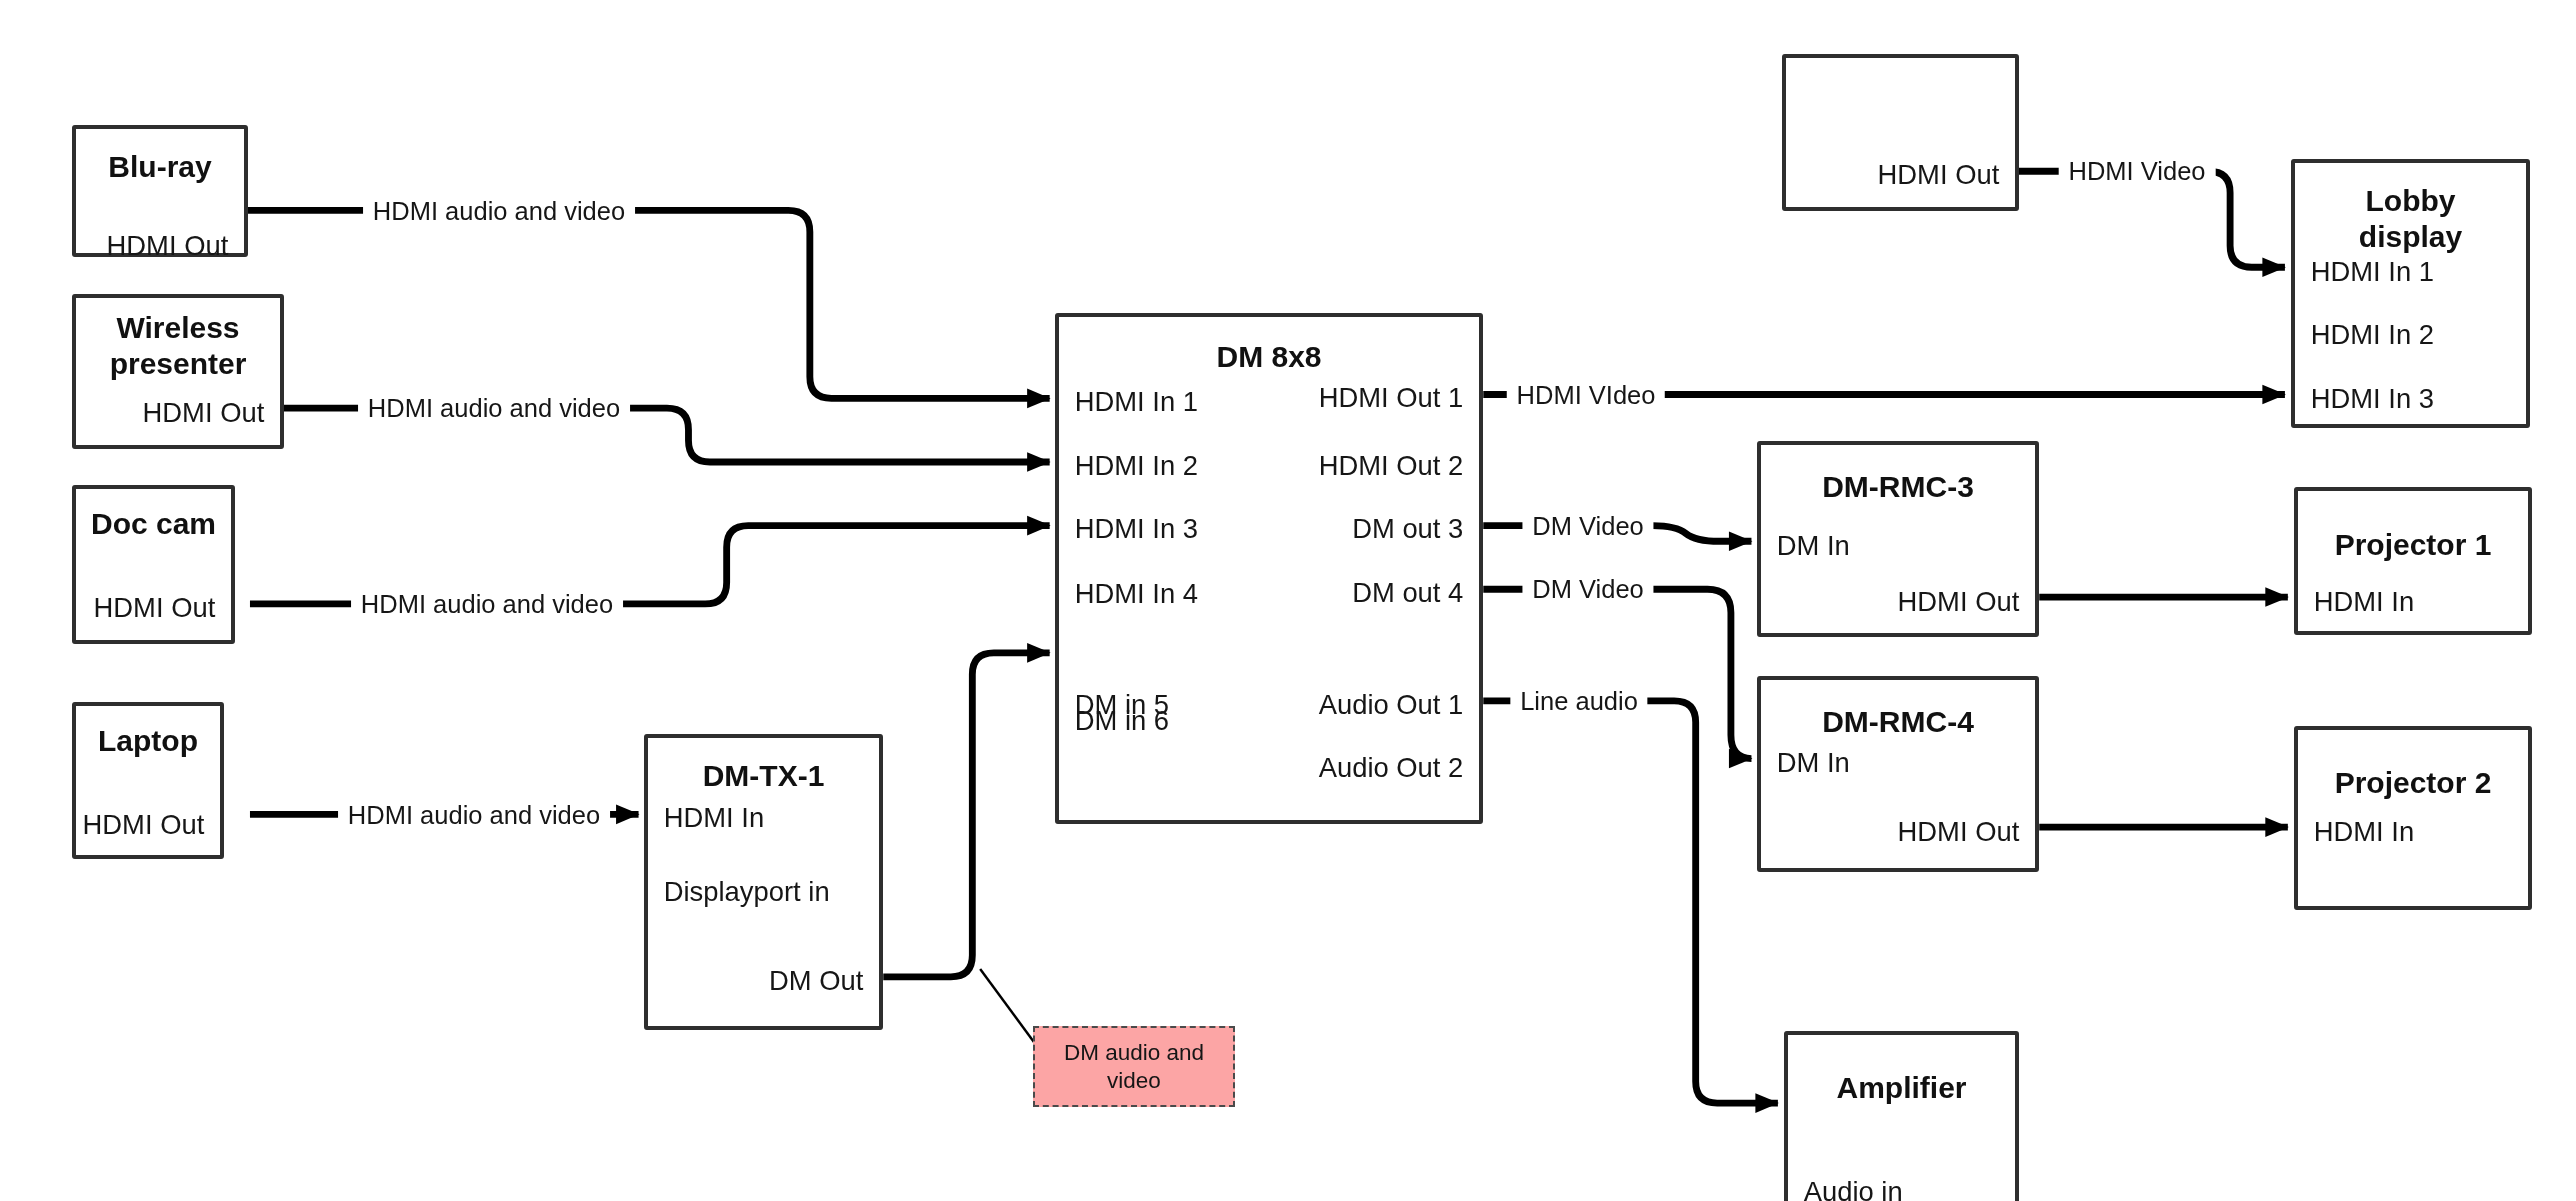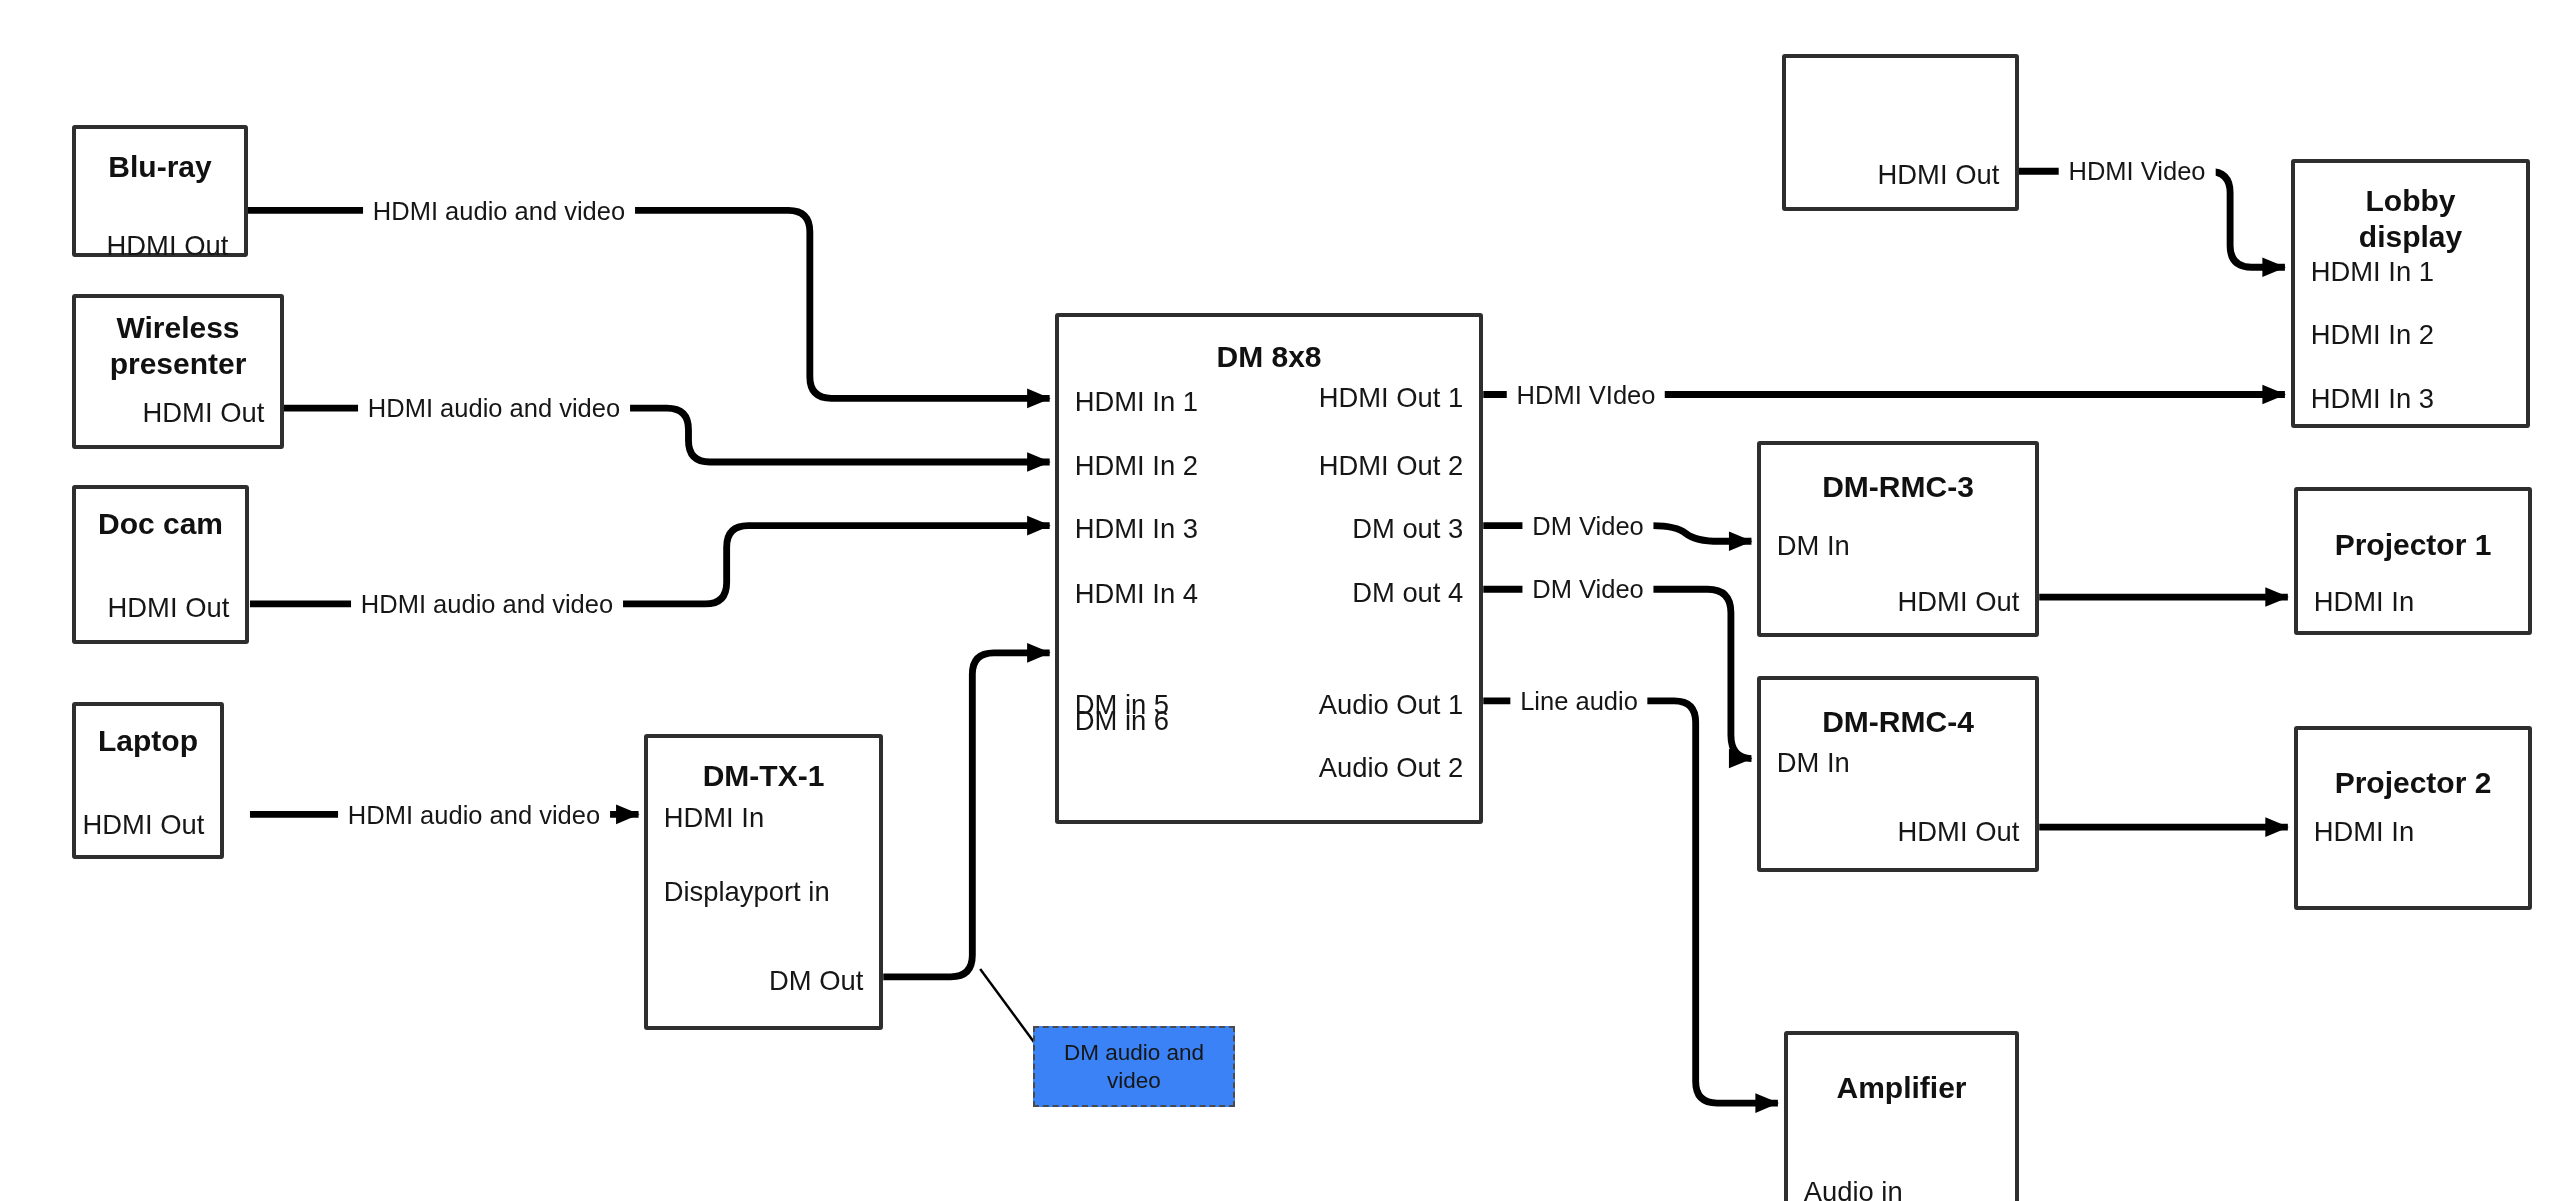--- a/index.html
+++ b/index.html
@@ -5,21 +5,21 @@
   html,body{margin:0;padding:0;background:#ffffff;}
   body{width:2576px;height:1201px;overflow:hidden;font-family:"Liberation Sans",sans-serif;color:#111;}
   .canvas{position:relative;width:2576px;height:1201px;background:#fff;}
   svg.wires{position:absolute;left:0;top:0;width:2576px;height:1201px;}
   .node{position:absolute;background:#fff;border:4.9px solid #2e2e2e;border-radius:2.9px;box-sizing:border-box;}
   .node-title{position:absolute;left:3.9px;right:3.9px;text-align:center;font-weight:bold;font-size:30px;line-height:36px;}
   .port{position:absolute;font-size:27.4px;transform:translateY(-50%);white-space:nowrap;color:#161616;}
   .port-l{left:15.7px;}
   .port-r{right:15.7px;text-align:right;}
   .wire-label{position:absolute;transform:translate(-50%,-50%);background:#fff;padding:2px 9.8px;font-size:25.5px;white-space:nowrap;color:#161616;}
-  .callout{position:absolute;border:2px dashed #4a4a4a;background:#3b82f6;display:flex;align-items:center;justify-content:center;text-align:center;font-size:22.5px;line-height:27.4px;color:#161616;}
+  .callout{position:absolute;border:2px dashed #4a4a4a;background:#fca5a5;display:flex;align-items:center;justify-content:center;text-align:center;font-size:22.5px;line-height:27.4px;color:#161616;}
 </style>
 </head>
 <body>
 
 <div class="canvas">
 
   <svg class="wires" viewBox="0 0 2631 1227">
     <defs>
       <marker id="arrow" markerUnits="userSpaceOnUse" markerWidth="28" markerHeight="24" refX="24" refY="11" orient="auto">
         <path d="M1,1 L25,11 L1,21 Z" fill="#000"></path>
@@ -45,21 +45,21 @@
   <div class="node" style="left:72px;top:93px;width:176px;height:132px;margin-top:32px;">
     <div class="node-title" style="top:19.6px;">Blu-ray</div>
     <div class="port port-r" style="top:117px;">HDMI Out</div>
   </div>
 
   <div class="node" style="left:72px;top:294px;width:212px;height:155px;">
     <div class="node-title" style="top:11.7px;">Wireless presenter</div>
     <div class="port port-r" style="top:115px;">HDMI Out</div>
   </div>
 
-  <div class="node" style="left:72px;top:485px;width:177px;height:159px;">
+  <div class="node" style="left:72px;top:485px;width:163px;height:159px;">
     <div class="node-title" style="top:16.6px;">Doc cam</div>
     <div class="port port-r" style="top:119px;">HDMI Out</div>
   </div>
 
   <div class="node" style="left:72px;top:702px;width:152px;height:157px;">
     <div class="node-title" style="top:16.6px;">Laptop</div>
     <div class="port port-r" style="top:119px;">HDMI Out</div>
   </div>
 
   <div class="node" style="left:644px;top:734px;width:239px;height:296px;">

